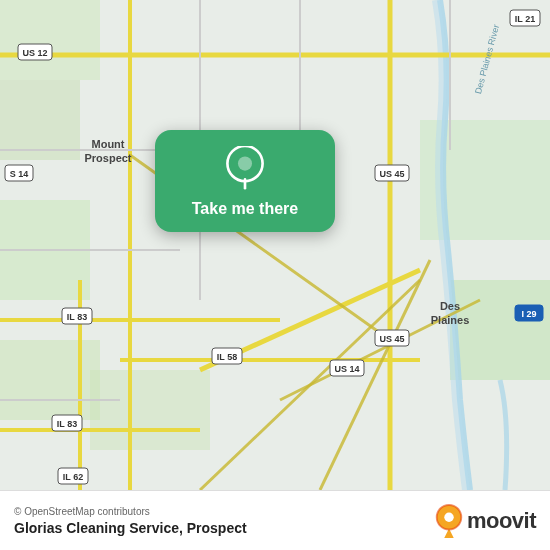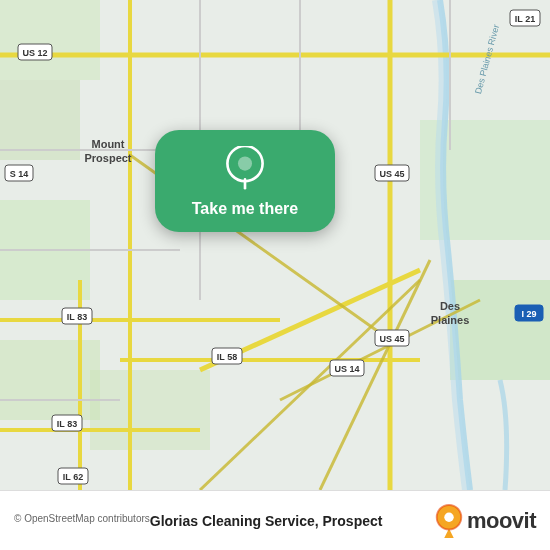--- a/index.html
+++ b/index.html
@@ -21,21 +21,21 @@
       top: 0; left: 0;
     }
 
     
     #green-card {
       position: absolute;
       top: 130px;
       left: 155px;
       width: 180px;
       background: #3aaa6e;
-      border-radius: 24px;
+      border-radius: 16px;
       display: flex;
       flex-direction: column;
       align-items: center;
       padding: 16px 20px 14px;
       box-shadow: 0 4px 16px rgba(0,0,0,0.3);
       cursor: pointer;
     }
 
     #pin-icon {
       width: 44px;
@@ -60,21 +60,21 @@
       background: #fff;
       display: flex;
       align-items: center;
       justify-content: space-between;
       padding: 0 14px;
       border-top: 1px solid #ddd;
     }
 
     #bottom-left {
       display: flex;
-      flex-direction: row;
+      flex-direction: column;
     }
 
     #osm-credit {
       font-size: 10px;
       color: #666;
       margin-bottom: 3px;
     }
 
     #place-name {
       font-size: 14px;

